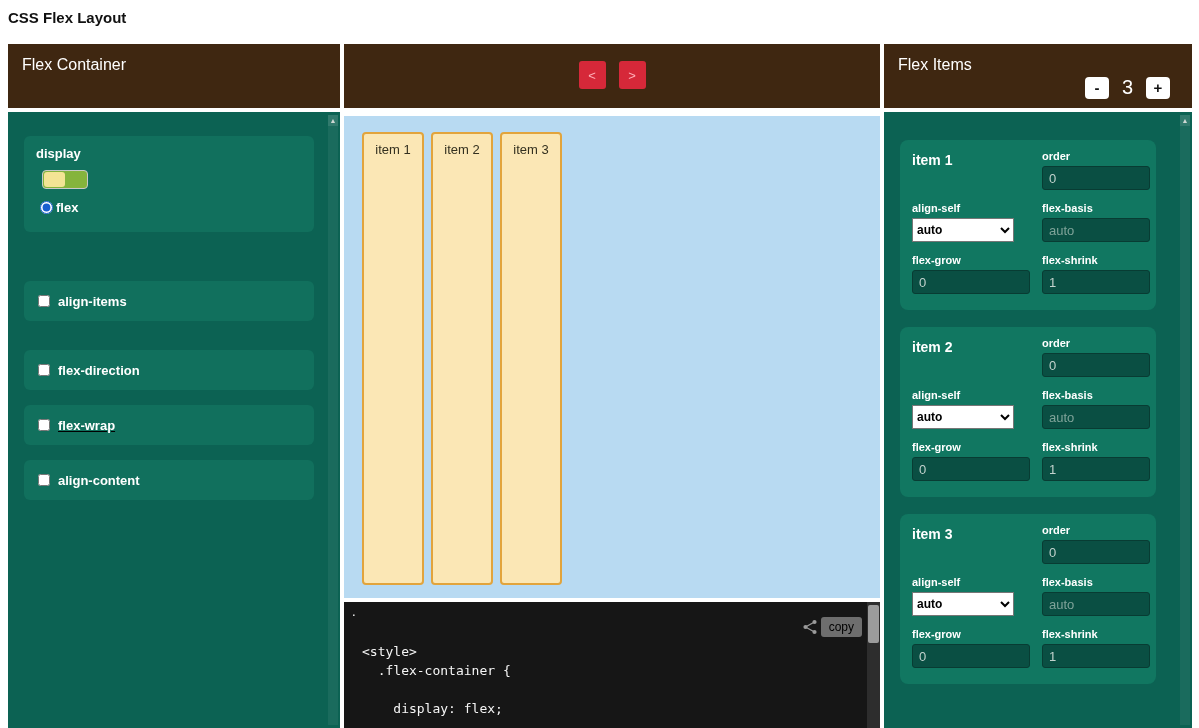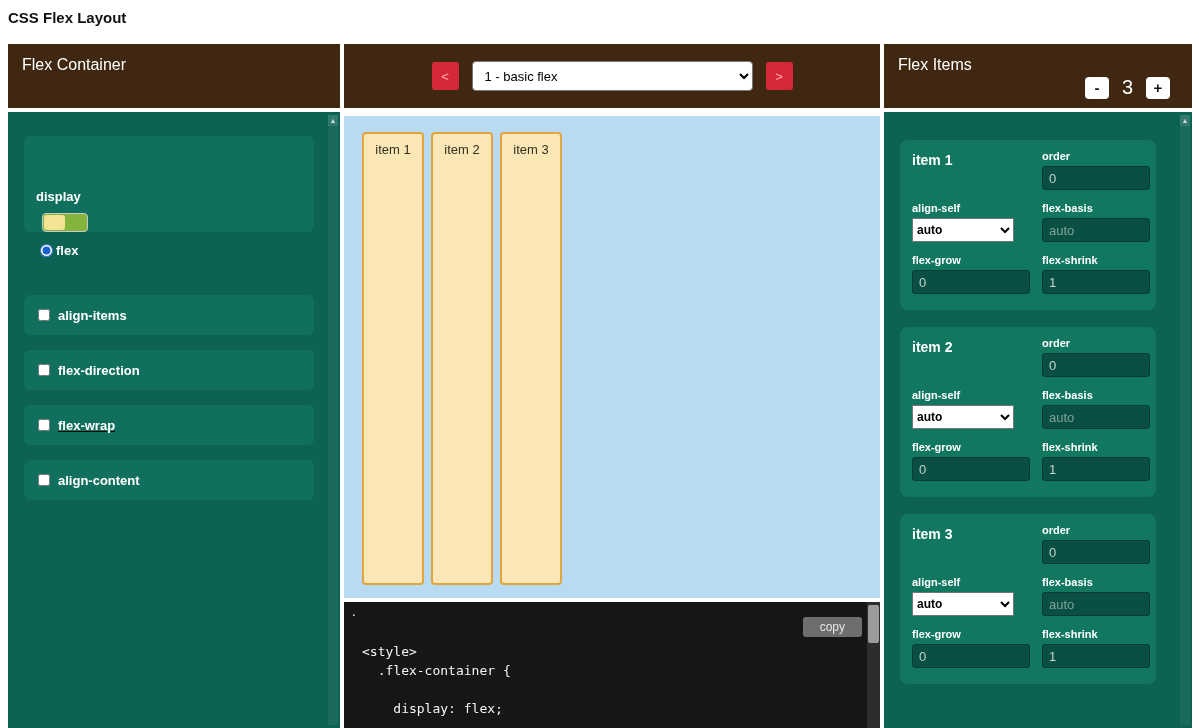--- a/index.html
+++ b/index.html
@@ -22,26 +22,26 @@
   .col-body { position: absolute; top: 68px; left: 0; right: 0; bottom: 0; background: #0c6253; }
 
   
   .v-scroll { position: absolute; top: 3px; right: 2px; bottom: 3px; width: 10px; background: rgba(255,255,255,0.06); }
   .v-scroll .arrow-up { display: block; height: 11px; font-size: 7px; line-height: 11px; text-align: center; color: #cfd8d4; background: rgba(255,255,255,0.10); }
 
   
   .opt-panel { position: absolute; left: 16px; width: 290px; background: #11705d; border-radius: 6px; }
   .panel-display { top: 24px; height: 96px; }
   .p-just  { top: 128px; height: 40px; }
-  .p-ai    { top: 183px; height: 40px; }
+  .p-ai    { top: 169px; height: 40px; }
   .p-fd    { top: 238px; height: 40px; }
   .p-fw    { top: 293px; height: 40px; text-decoration: underline; }
   .p-ac    { top: 348px; height: 40px; }
 
-  .display-label { padding: 10px 0 0 12px; font-weight: 700; font-size: 13px; color: #fff; margin-top: 43px; }
+  .display-label { padding: 10px 0 0 12px; font-weight: 700; font-size: 13px; color: #fff; }
   .toggle { position: relative; margin: 9px 0 0 18px; width: 46px; height: 19px; background: #85b43c; border: 1px solid #c9c9c9; border-radius: 4px; cursor: pointer; }
   .toggle .knob { position: absolute; left: 1px; top: 1px; width: 21px; height: 15px; background: #f3e494; border-radius: 3px; }
   .radio-row { display: flex; align-items: center; gap: 3px; margin: 11px 0 0 16px; }
   .radio-row input { width: 13px; height: 13px; accent-color: #1a5fd0; margin: 0; }
   .radio-row span, .check-row span { font-size: 13px; font-weight: 700; color: #fff; }
   .check-row { display: flex; align-items: center; gap: 8px; height: 40px; padding-left: 14px; }
   .check-row input { width: 12px; height: 12px; margin: 0; }
 
   
   .nav-row { position: absolute; top: 17px; left: 0; right: 0; display: flex; justify-content: center; align-items: center; gap: 13px; }
@@ -49,21 +49,21 @@
   .example-select { width: 281px; height: 30px; font-size: 13px; font-family: "Liberation Sans", sans-serif; border: 1px solid #777; border-radius: 4px; padding-left: 8px; background: #fff; color: #000; }
 
   .demo { position: absolute; left: 0; top: 72px; width: 536px; height: 482px; background: #b8daf2;
           display: flex; align-items: stretch; gap: 7px; padding: 16px 16px 13px 18px; }
   .demo-item { width: 62px; flex: 0 0 62px; background: #fbe7b5; border: 2px solid #e2a43c; border-radius: 4px;
                font-size: 13px; color: #33301f; text-align: center; padding-top: 8px; }
 
   .code-panel { position: absolute; left: 0; top: 558px; width: 536px; height: 126px; background: #161616; }
   .code-dot { position: absolute; left: 8px; top: 2px; color: #fff; font-size: 13px; }
   .share { position: absolute; right: 62px; top: 17px; width: 16px; height: 16px; }
-  .copy-btn { position: absolute; right: 18px; top: 15px; height: 20px; padding: 0 17px; background: #6e6e6e; color: #e5e5e5; font-size: 12px; border: none; border-radius: 3px; cursor: pointer; }
+  .copy-btn { position: absolute; right: 18px; top: 15px; height: 20px; padding: 0 8px; background: #6e6e6e; color: #000000; font-size: 12px; border: none; border-radius: 3px; cursor: pointer; }
   .code-pre { position: absolute; left: 18px; top: 40px; right: 30px; font-family: "DejaVu Sans Mono", monospace; font-size: 13px; color: #f5f5f5; }
   .code-line { white-space: pre; min-height: 19px; line-height: 19px; }
   .code-scroll { position: absolute; right: 0; top: 0; bottom: 0; width: 13px; background: #2d2d2d; }
   .code-thumb { position: absolute; left: 1px; top: 3px; width: 11px; height: 38px; background: #9b9b9b; border-radius: 2px; }
 
   
   .counter { position: absolute; right: 22px; top: 32px; display: flex; align-items: center; gap: 13px; }
   .count-btn { width: 24px; height: 22px; background: #fff; color: #111; border: none; border-radius: 4px; font-size: 15px; font-weight: 700; line-height: 1; cursor: pointer; }
   .count-num { color: #fff; font-size: 20px; }
 
@@ -127,23 +127,20 @@
       <div class="v-scroll">
         <span class="arrow-up">▲</span>
       </div>
     </div>
   </section>
 
   <section class="column col-mid">
     <div class="col-header">
       <div class="nav-row">
         <button class="nav-btn">&lt;</button>
-        <select class="example-select">
-          <option>1 - basic flex</option>
-        </select>
         <button class="nav-btn">&gt;</button>
       </div>
     </div>
 
     <div class="demo">
       <div class="demo-item">item 1</div>
       <div class="demo-item">item 2</div>
       <div class="demo-item">item 3</div>
     </div>
 

